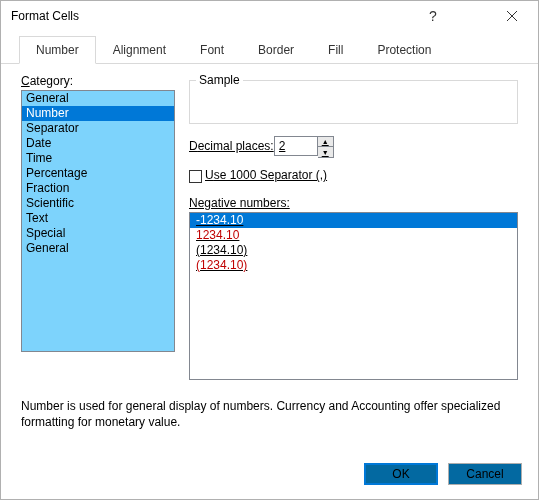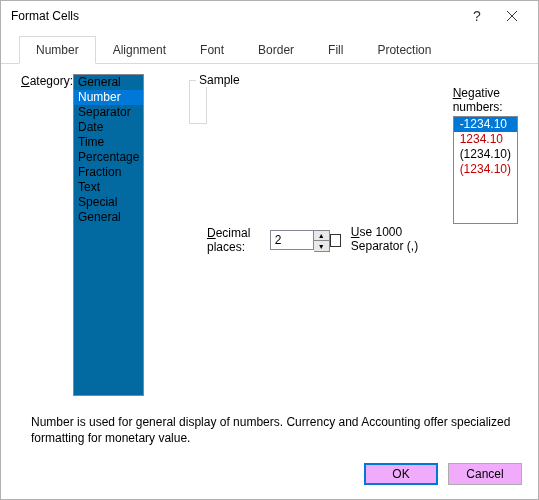--- a/index.html
+++ b/index.html
@@ -1,53 +1,53 @@
 <!DOCTYPE html>
 <html><head>
 <meta charset="utf-8">
 <style>
   * { box-sizing: border-box; margin: 0; padding: 0; }
   html, body { width: 539px; height: 500px; font-family: "Segoe UI", Tahoma, sans-serif; font-size: 12px; color: #000; background: #fff; overflow: hidden; }
   .dialog { width: 539px; height: 500px; border: 1px solid #b0b0b0; background: #fff; display: flex; flex-direction: column; }
-  .titlebar { height: 30px; display: flex; align-items: center; padding: 0 8px 0 10px; }
+  .titlebar { height: 30px; display: flex; align-items: center; padding: 0 8px 0 10px; gap: 44px; }
   .titlebar .title { flex: 1; font-size: 12px; }
   .titlebar .help { width: 36px; text-align: center; font-size: 14px; color: #555; cursor: pointer; }
   .titlebar .close { width: 36px; text-align: center; font-size: 13px; color: #333; cursor: pointer; }
   .titlebar .close svg, .titlebar .help svg { display: block; margin: 0 auto; }
   .tabs { display: flex; padding: 4px 0 0 18px; border-bottom: 1px solid #d9d9d9; }
   .tab { padding: 6px 16px; font-size: 12px; color: #333; border: 1px solid transparent; border-bottom: none; position: relative; top: 1px; cursor: pointer; text-align: center; }
   .tab.active { border-color: #d9d9d9; background: #fff; border-bottom: 1px solid #fff; }
   .body { flex: 1; padding: 10px 20px 0 20px; display: flex; flex-direction: column; }
   .row-top { display: flex; gap: 14px; }
-  .col-left { width: 154px; display: flex; flex-direction: row; }
-  .col-right { flex: 1; display: flex; flex-direction: row; }
+  .col-left { width: 154px; display: flex; flex-direction: column; }
+  .col-right { flex: 1; display: flex; flex-direction: column; text-decoration: underline; }
   .label { font-size: 12px; margin-bottom: 2px; }
   .label .ul { text-decoration: underline; }
-  .listbox { border: 1px solid #828790; background: #0369a1; height: 322px; overflow-y: auto; }
+  .listbox { border: 1px solid #828790; background: #7dd3fc; height: 262px; overflow-y: auto; }
   .listbox .item { padding: 0 4px; height: 15px; line-height: 15px; font-size: 12px; cursor: pointer; }
   .listbox .item.selected { background: #0078d7; color: #fff; }
   .sample-group { margin-top: 0; }
   .groupbox { border: 1px solid #d9d9d9; padding: 6px 8px 10px 8px; position: relative; margin-top: 6px; height: 44px; }
   .group-legend { position: absolute; top: -8px; left: 6px; background: #fff; padding: 0 3px; font-size: 12px; }
   .form-row { display: flex; align-items: center; margin-top: 12px; }
   .spinner { display: flex; }
   .spinner input { width: 44px; height: 20px; border: 1px solid #828790; font-size: 12px; padding: 0 4px; }
   .spin-buttons { display: flex; flex-direction: column; border: 1px solid #828790; border-left: none; }
   .spin-buttons .sb { width: 15px; height: 10px; display: flex; align-items: center; justify-content: center; font-size: 7px; line-height: 1; cursor: pointer; background: #e9e9e9; }
   .spin-buttons .sb:first-child { border-bottom: 1px solid #828790; }
-  .check-row { display: flex; align-items: center; gap: 10px; margin-top: 10px; }
+  .check-row { display: flex; align-items: center; gap: 3px; margin-top: 10px; }
   .check-row .cb { width: 13px; height: 13px; border: 1px solid #333; background: #fff; cursor: pointer; }
   .neg-section { margin-top: 12px; display: flex; flex-direction: column; flex: 1; }
-  .neg-list { border: 1px solid #828790; background: #fff; height: 108px; overflow-y: scroll; }
+  .neg-list { border: 1px solid #828790; background: #fff; height: 168px; overflow-y: scroll; }
   .neg-list .nitem { padding: 0 6px; height: 15px; line-height: 15px; font-size: 12px; cursor: pointer; }
   .neg-list .nitem.selected { background: #0078d7; color: #fff; }
   .neg-list .nitem.red { color: #c00000; }
-  .desc { margin-top: 18px; font-size: 12px; line-height: 1.35; color: #000; margin-left: 10px; }
+  .desc { margin-top: 18px; font-size: 12px; line-height: 1.35; color: #000; }
   .footer { padding: 12px 16px 14px 0; display: flex; justify-content: flex-end; gap: 10px; }
-  .btn { min-width: 74px; height: 22px; border: 1px solid #adadad; background: #f0abfc; font-size: 12px; cursor: pointer; }
+  .btn { min-width: 74px; height: 22px; border: 1px solid #adadad; background: #0369a1; font-size: 12px; cursor: pointer; }
   .btn.default { border: 1px solid #0078d7; outline: 1px solid #0078d7; outline-offset: -2px; }
   ::-webkit-scrollbar { width: 16px; }
   ::-webkit-scrollbar-track { background: #f0f0f0; }
   ::-webkit-scrollbar-thumb { background: #cdcdcd; }
 </style>
 </head>
 <body>
 
 <div class="dialog">
   <div class="titlebar">
@@ -79,20 +79,21 @@
       <div class="col-left">
         <div class="label"><span class="ul">C</span><span>ategory:</span></div>
         <div class="listbox" id="category-list">
             <div class="item">General</div>
             <div class="item selected">Number</div>
             <div class="item">Separator</div>
             <div class="item">Date</div>
             <div class="item">Time</div>
             <div class="item">Percentage</div>
             <div class="item">Fraction</div>
+            <div class="item">Scientific</div>
             <div class="item">Text</div>
             <div class="item">Special</div>
             <div class="item">General</div>
           </div>
       </div>
       <div class="col-right">
         <div class="sample-group">
           <div class="groupbox">
             <div class="group-legend">Sample</div>
             <div></div>

